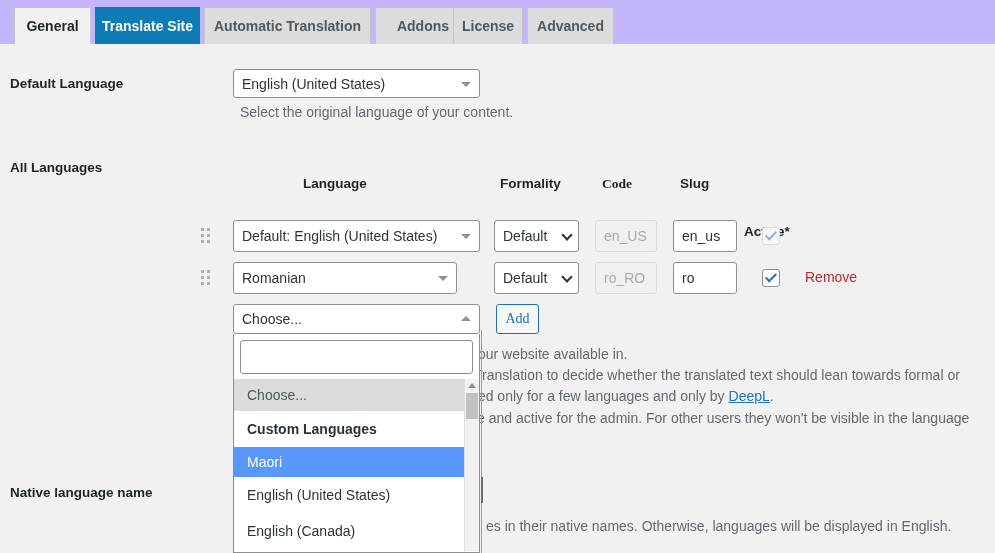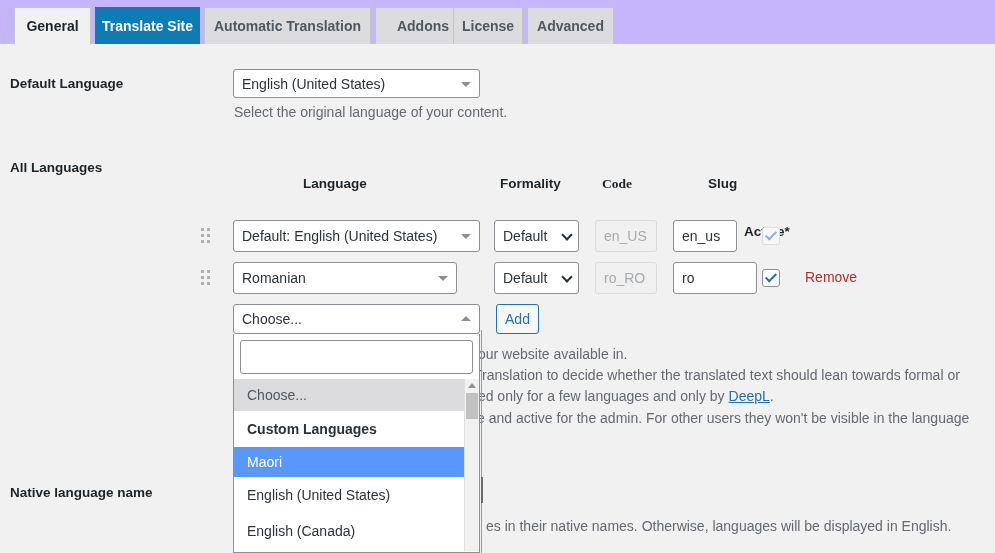--- a/index.html
+++ b/index.html
@@ -190,20 +190,21 @@
 
   .add-btn {
     position: absolute;
     border: 1px solid #2271b1;
     border-radius: 3px;
     background: #f6f7f7;
     color: #2271b1;
     font-size: 14px;
     display: flex; align-items: center; justify-content: center;
     cursor: pointer;
+    font-family: Liberation Serif, serif;
   }
 
   
   .dd-panel {
     position: absolute;
     background: #fff;
     border: 1px solid #8c8f94;
     border-top: none;
     z-index: 40;
     overflow: hidden;
@@ -282,28 +283,28 @@
     <div class="nav-tab" style="left:527px; width:87px;">Advanced</div>
   </div>
 
   <div class="row-label" style="top:76px;">Default Language</div>
 
   <div class="select-box" style="left:233px; top:69px; width:247px; height:29px;">
     <span>English (United States)</span>
     <span class="caret"></span>
   </div>
 
-  <div class="helper-text" style="left:234px; top:104px;">Select the original language of your content.</div>
+  <div class="helper-text" style="left:240px; top:104px;">Select the original language of your content.</div>
 
   <div class="row-label" style="top:160px;">All Languages</div>
 
   <div class="col-head" style="left:303px; top:176px;">Language</div>
   <div class="col-head" style="left:500px; top:176px;">Formality</div>
   <div class="col-head" style="left:602px; top:176px;font-family:Liberation Serif, serif;">Code</div>
-  <div class="col-head" style="left:708px; top:176px;text-align:center;">Slug</div>
+  <div class="col-head" style="left:680px; top:176px;text-align:center;">Slug</div>
   <div class="col-head" style="left:744px; top:176px;margin-top:48px;">Active*</div>
 
   <div class="drag-handle" style="left:199px; top:227px;">
     <i></i>
       <i></i>
       <i></i>
       <i></i>
       <i></i>
       <i></i>
   </div>
@@ -346,21 +347,21 @@
 
   <div class="formality-select" style="left:494px; top:262px; width:85px;">
     <span>Default</span>
     <span class="chev"></span>
   </div>
 
   <div class="text-input disabled" style="left:595px; top:262px; width:62px;">
     <span>ro_RO</span>
   </div>
 
-  <div class="text-input" style="left:673px; top:262px; width:84px;">
+  <div class="text-input" style="left:673px; top:262px; width:64px;">
     <span>ro</span>
   </div>
 
   <div class="cbox" style="left:762px; top:269px;">
     <span class="tick"></span>
   </div>
 
   <div class="remove-link" style="left:805px; top:269px;">Remove</div>
 
   <div class="helper-text" style="left:478px; top:346px;">our website available in.</div>

